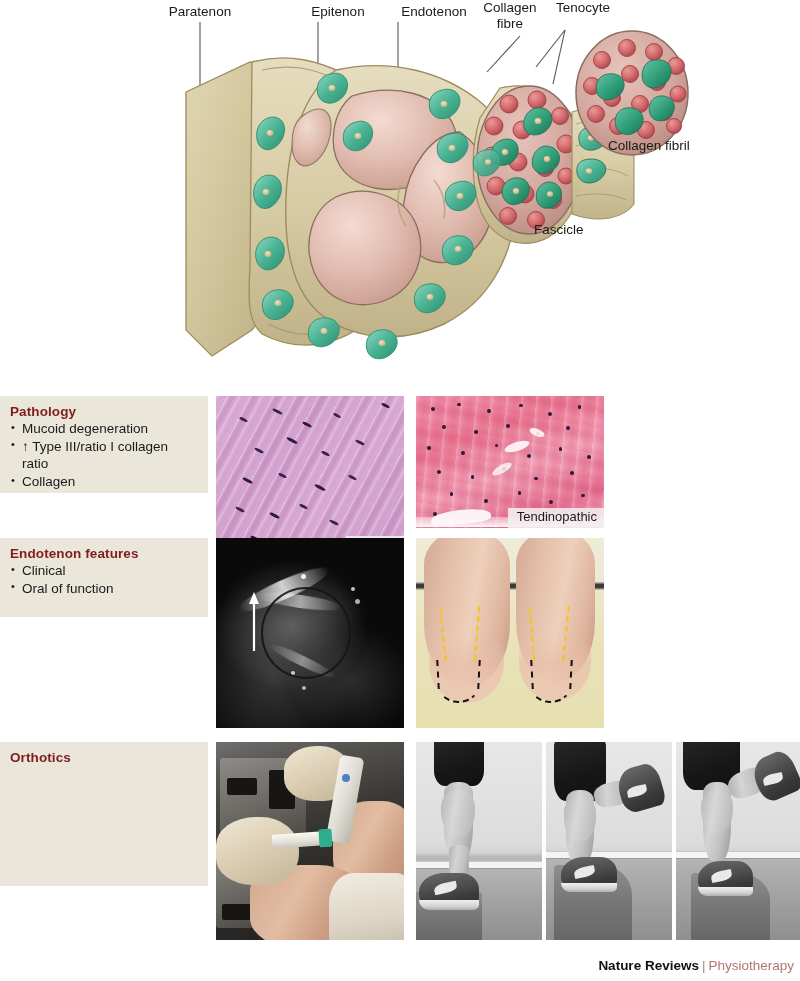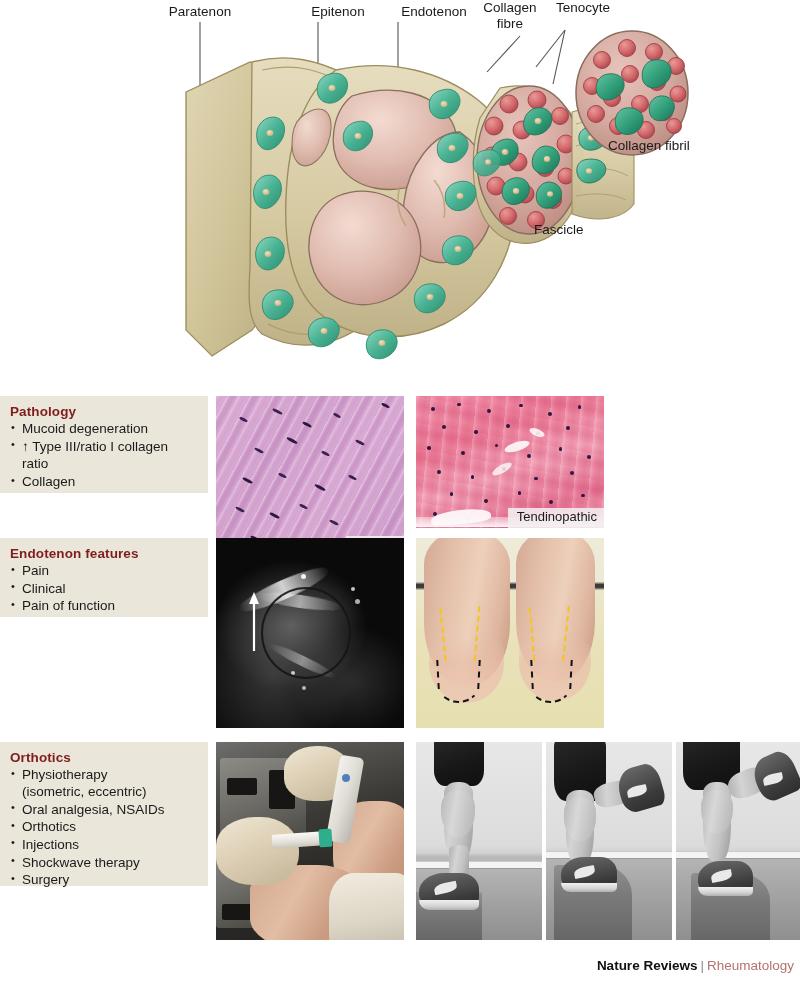--- a/index.html
+++ b/index.html
@@ -601,23 +601,22 @@
     <div style="position:absolute; left:60%; top:25%; width:16px; height:7px; background:#fdf6f8; border-radius:50%; transform:rotate(22deg); opacity:0.9;"></div>
     <div style="position:absolute; left:40%; top:52%; width:22px; height:8px; background:#fcf3f6; border-radius:50%; transform:rotate(-30deg); opacity:0.85;"></div>
     <div style="position:absolute; left:8%;  top:86%; width:60px; height:14px; background:#fdf8fa; border-radius:50% 50% 30% 30%; transform:rotate(-6deg); opacity:0.95;"></div>
     <div style="position:absolute; left:0;   top:92%; width:100%; height:10px; background:linear-gradient(180deg, rgba(253,246,248,0.4), #fdf8fa);"></div>
     <div class="tile-caption">Tendinopathic</div>
   </div>
 
   <div class="info-panel" style="top:538px; width:208px; height:79px;">
     <div class="panel-title">Endotenon features</div>
     <ul class="panel-list">
-      <li>Pain</li>
       <li>Clinical</li>
-      <li>Pain of function</li>
+      <li>Oral of function</li>
     </ul>
   </div>
 
   <div class="img-tile mri" style="left:216px; top:538px; width:188px; height:190px;">
     <div class="mri-band" style="left:10%;  top:22%; width:52%; height:10%; transform:rotate(-24deg);"></div>
     <div class="mri-band" style="left:22%;  top:30%; width:46%; height:7%;  transform:rotate(8deg); opacity:0.7;"></div>
     <div class="mri-band" style="left:26%;  top:62%; width:40%; height:5%;  transform:rotate(26deg); opacity:0.55;"></div>
     <div class="mri-spot" style="left:45%;  top:19%; width:5px; height:5px;"></div>
     <div class="mri-spot" style="left:72%;  top:26%; width:4px; height:4px; opacity:0.8;"></div>
     <div class="mri-spot" style="left:74%;  top:32%; width:5px; height:5px; opacity:0.7;"></div>
@@ -646,29 +645,20 @@
     <div class="dash-k" style="left:11%; top:64%; height:15%; transform:rotate(-3deg);"></div>
     <div class="dash-k" style="left:33%; top:64%; height:15%; transform:rotate(3deg);"></div>
     <div class="arc-k" style="left:10%; top:62%; width:25%; height:25%; border-left-color:transparent; border-right-color:transparent;"></div>
     <div class="dash-k" style="left:61%; top:64%; height:15%; transform:rotate(-3deg);"></div>
     <div class="dash-k" style="left:82%; top:64%; height:15%; transform:rotate(3deg);"></div>
     <div class="arc-k" style="left:59%; top:62%; width:25%; height:25%; border-left-color:transparent; border-right-color:transparent;"></div>
   </div>
 
   <div class="info-panel" style="top:742px; width:208px; height:144px;">
     <div class="panel-title">Orthotics</div>
-    <ul class="panel-list">
-      <li class="wrap2">Physiotherapy
-(isometric, eccentric)</li>
-      <li>Oral analgesia, NSAIDs</li>
-      <li>Orthotics</li>
-      <li>Injections</li>
-      <li>Shockwave therapy</li>
-      <li>Surgery</li>
-    </ul>
   </div>
 
   <div class="img-tile usinj" style="left:216px; top:742px; width:188px; height:198px;">
     <div class="us-machine" style="left:2%;  top:8%;  width:46%; height:40%;"></div>
     <div class="us-dark" style="left:6%;  top:18%; width:16%; height:9%;"></div>
     <div class="us-dark" style="left:28%; top:14%; width:14%; height:20%;"></div>
     <div class="us-machine" style="left:0%;  top:52%; width:22%; height:42%;"></div>
     <div class="us-dark" style="left:3%;  top:82%; width:16%; height:8%;"></div>
     <div class="forearm" style="left:62%; top:30%; width:44%; height:46%;"></div>
     <div class="forearm" style="left:18%; top:62%; width:60%; height:42%;"></div>
@@ -718,16 +708,16 @@
     <div class="ex-calf" style="left:20%; top:24%; width:26%; height:22%;"></div>
     <div class="ex-leg" style="left:42%; top:14%; width:32%; height:13%; border-radius:40%; transform:rotate(-22deg);"></div>
     <div class="ex-shoe" style="left:64%; top:6%;  width:34%; height:22%; transform:rotate(-24deg);"></div>
     <div class="ex-swoosh" style="left:70%; top:16%; width:16%; height:5%;"></div>
     <div class="ex-shoe" style="left:18%; top:60%; width:44%; height:17%;"></div>
     <div class="ex-sole" style="left:18%; top:73%; width:44%; height:5%;"></div>
     <div class="ex-swoosh" style="left:28%; top:65%; width:17%; height:5%;"></div>
   </div>
 
   <div id="footer">
-    <span class="nr">Nature Reviews</span><span class="sep">|</span><span class="jr">Rheumatology</span>
+    <span class="nr">Nature Reviews</span><span class="sep">|</span><span class="jr">Physiotherapy</span>
   </div>
 
 </div>
 
 </body></html>

